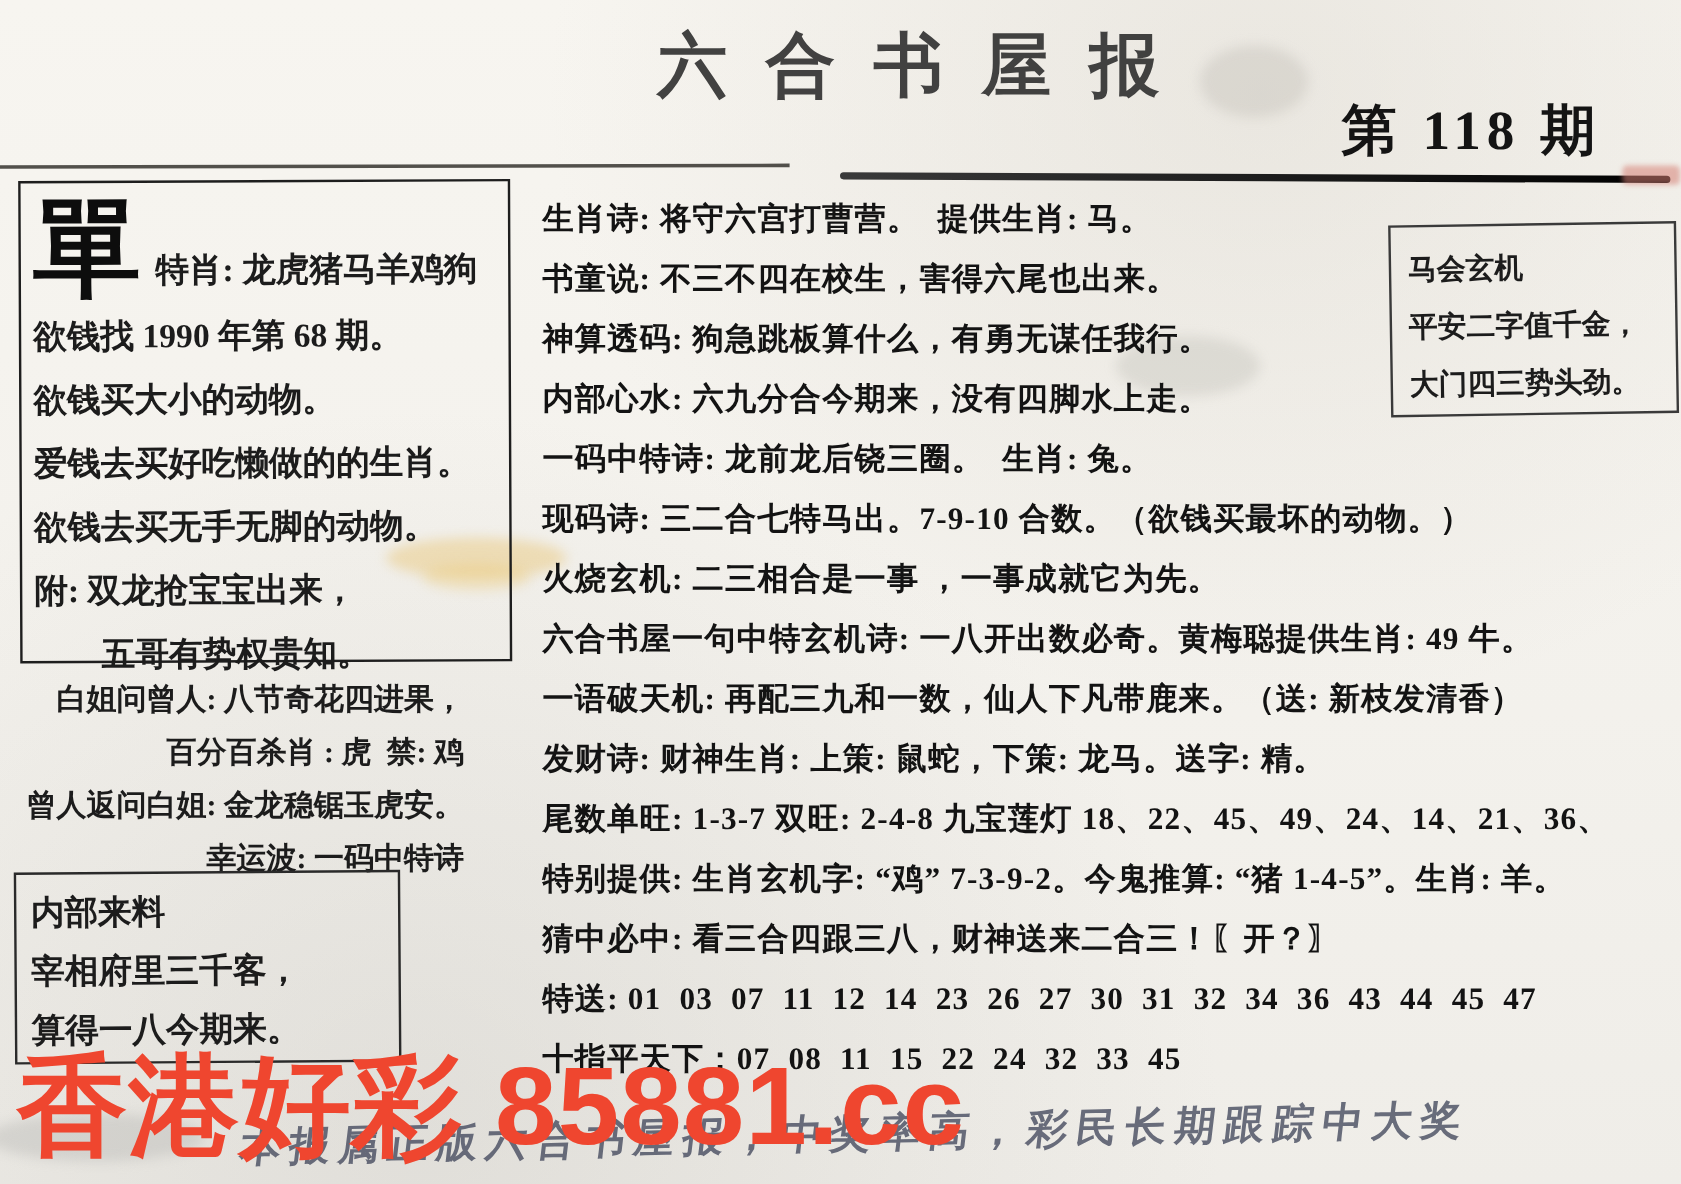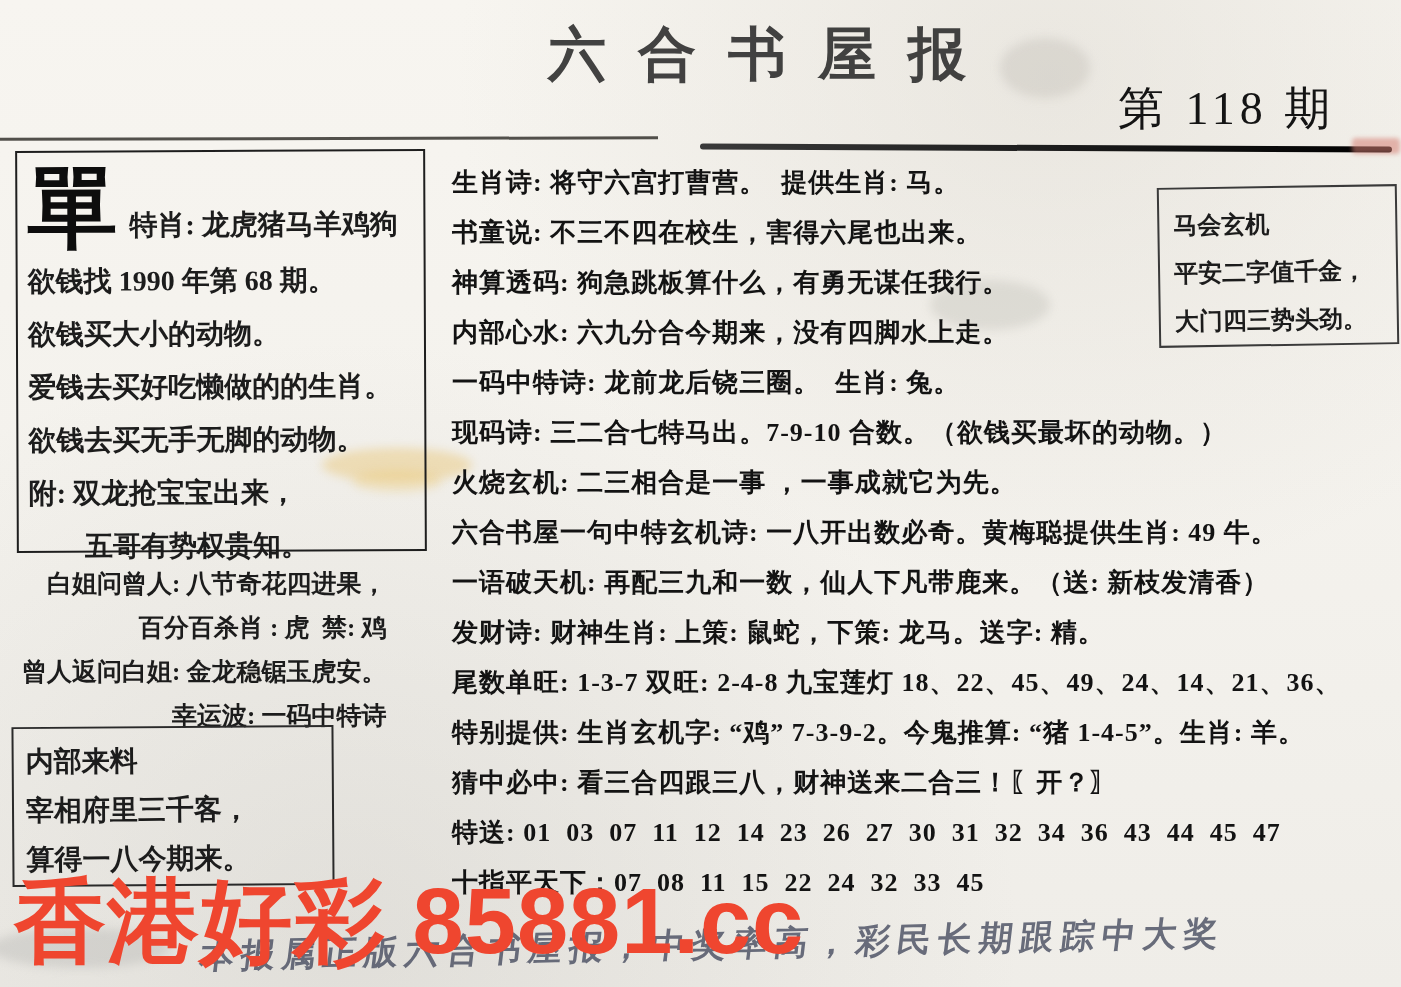--- a/index.html
+++ b/index.html
@@ -18,21 +18,21 @@
   }
 
   
   .title {
     position:absolute; left:548px; top:16px;
     font-size:58px; font-weight:700; letter-spacing:32px;
     color:#2a2a2a; white-space:nowrap; opacity:.88;
   }
   .issue {
     position:absolute; left:1118px; top:78px;
-    font-size:46px; font-weight:400; letter-spacing:5px;
+    font-size:46px; font-weight:700; letter-spacing:5px;
     color:#141414; white-space:nowrap;
   }
   .rule-left {
     position:absolute; left:0; top:137px; width:658px; height:3px;
     background:#35322e; opacity:.85; transform:rotate(-0.12deg);
   }
   .rule-right {
     position:absolute; left:700px; top:145px; width:692px; height:6px;
     background:linear-gradient(to right,#3a3a3a,#000); border-radius:3px;
     transform:rotate(0.25deg);

